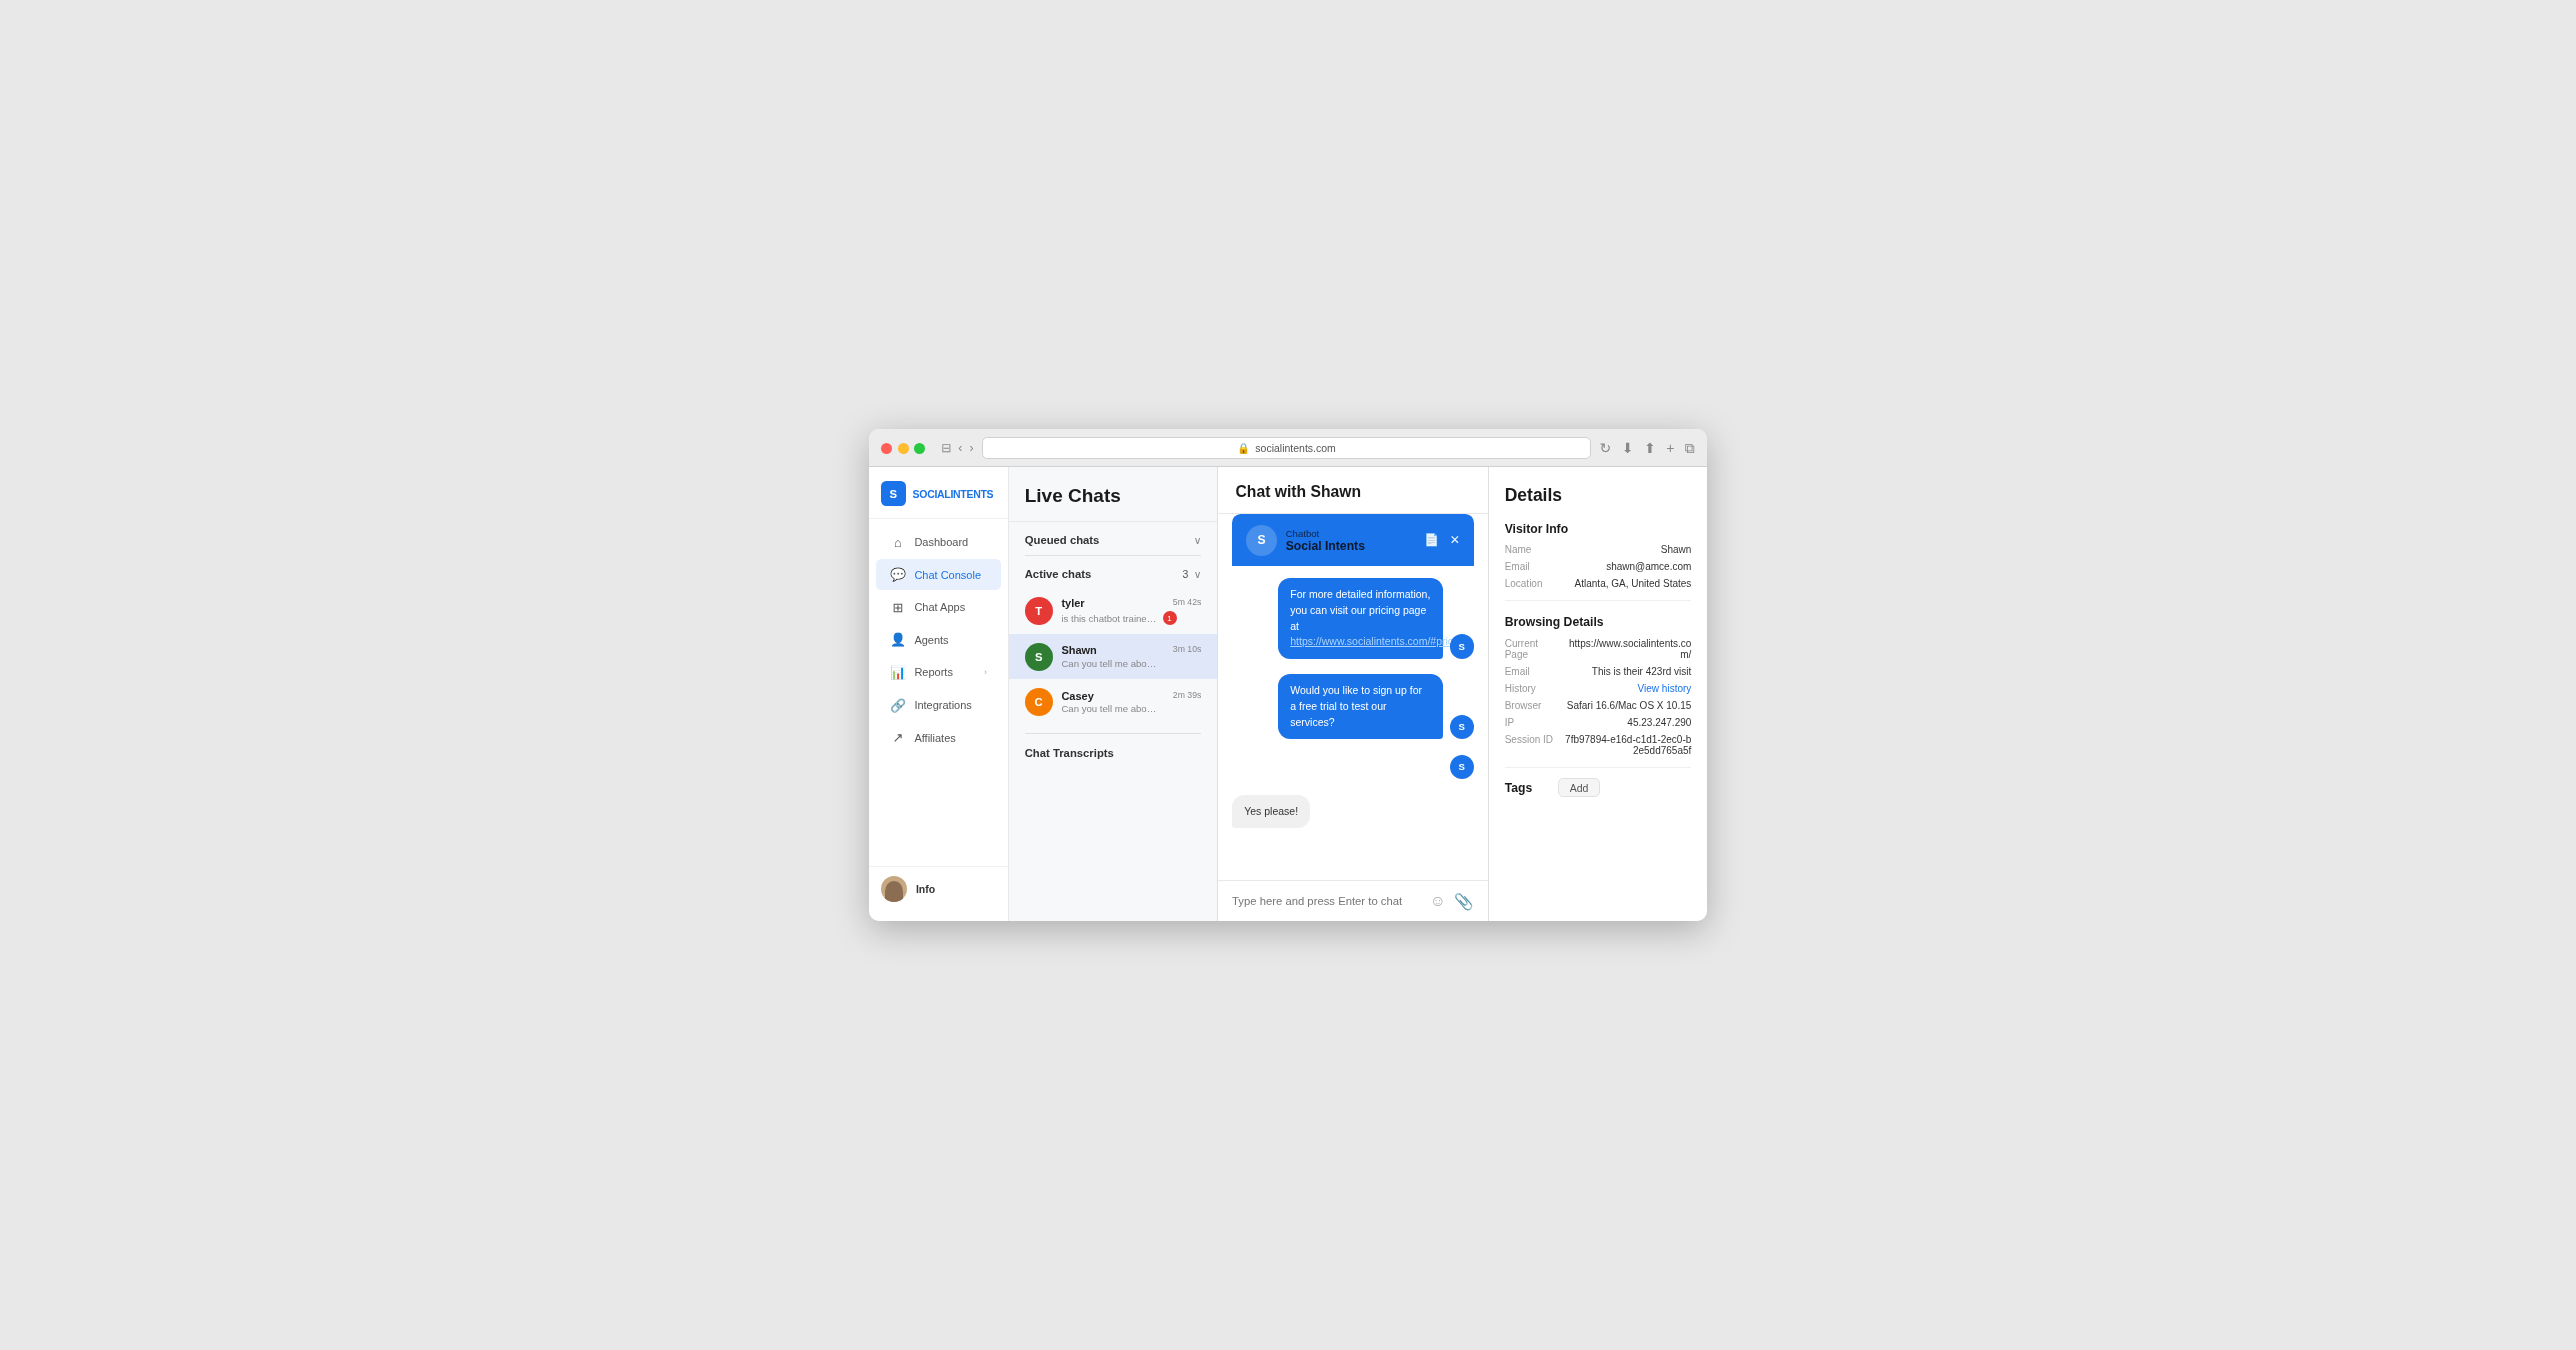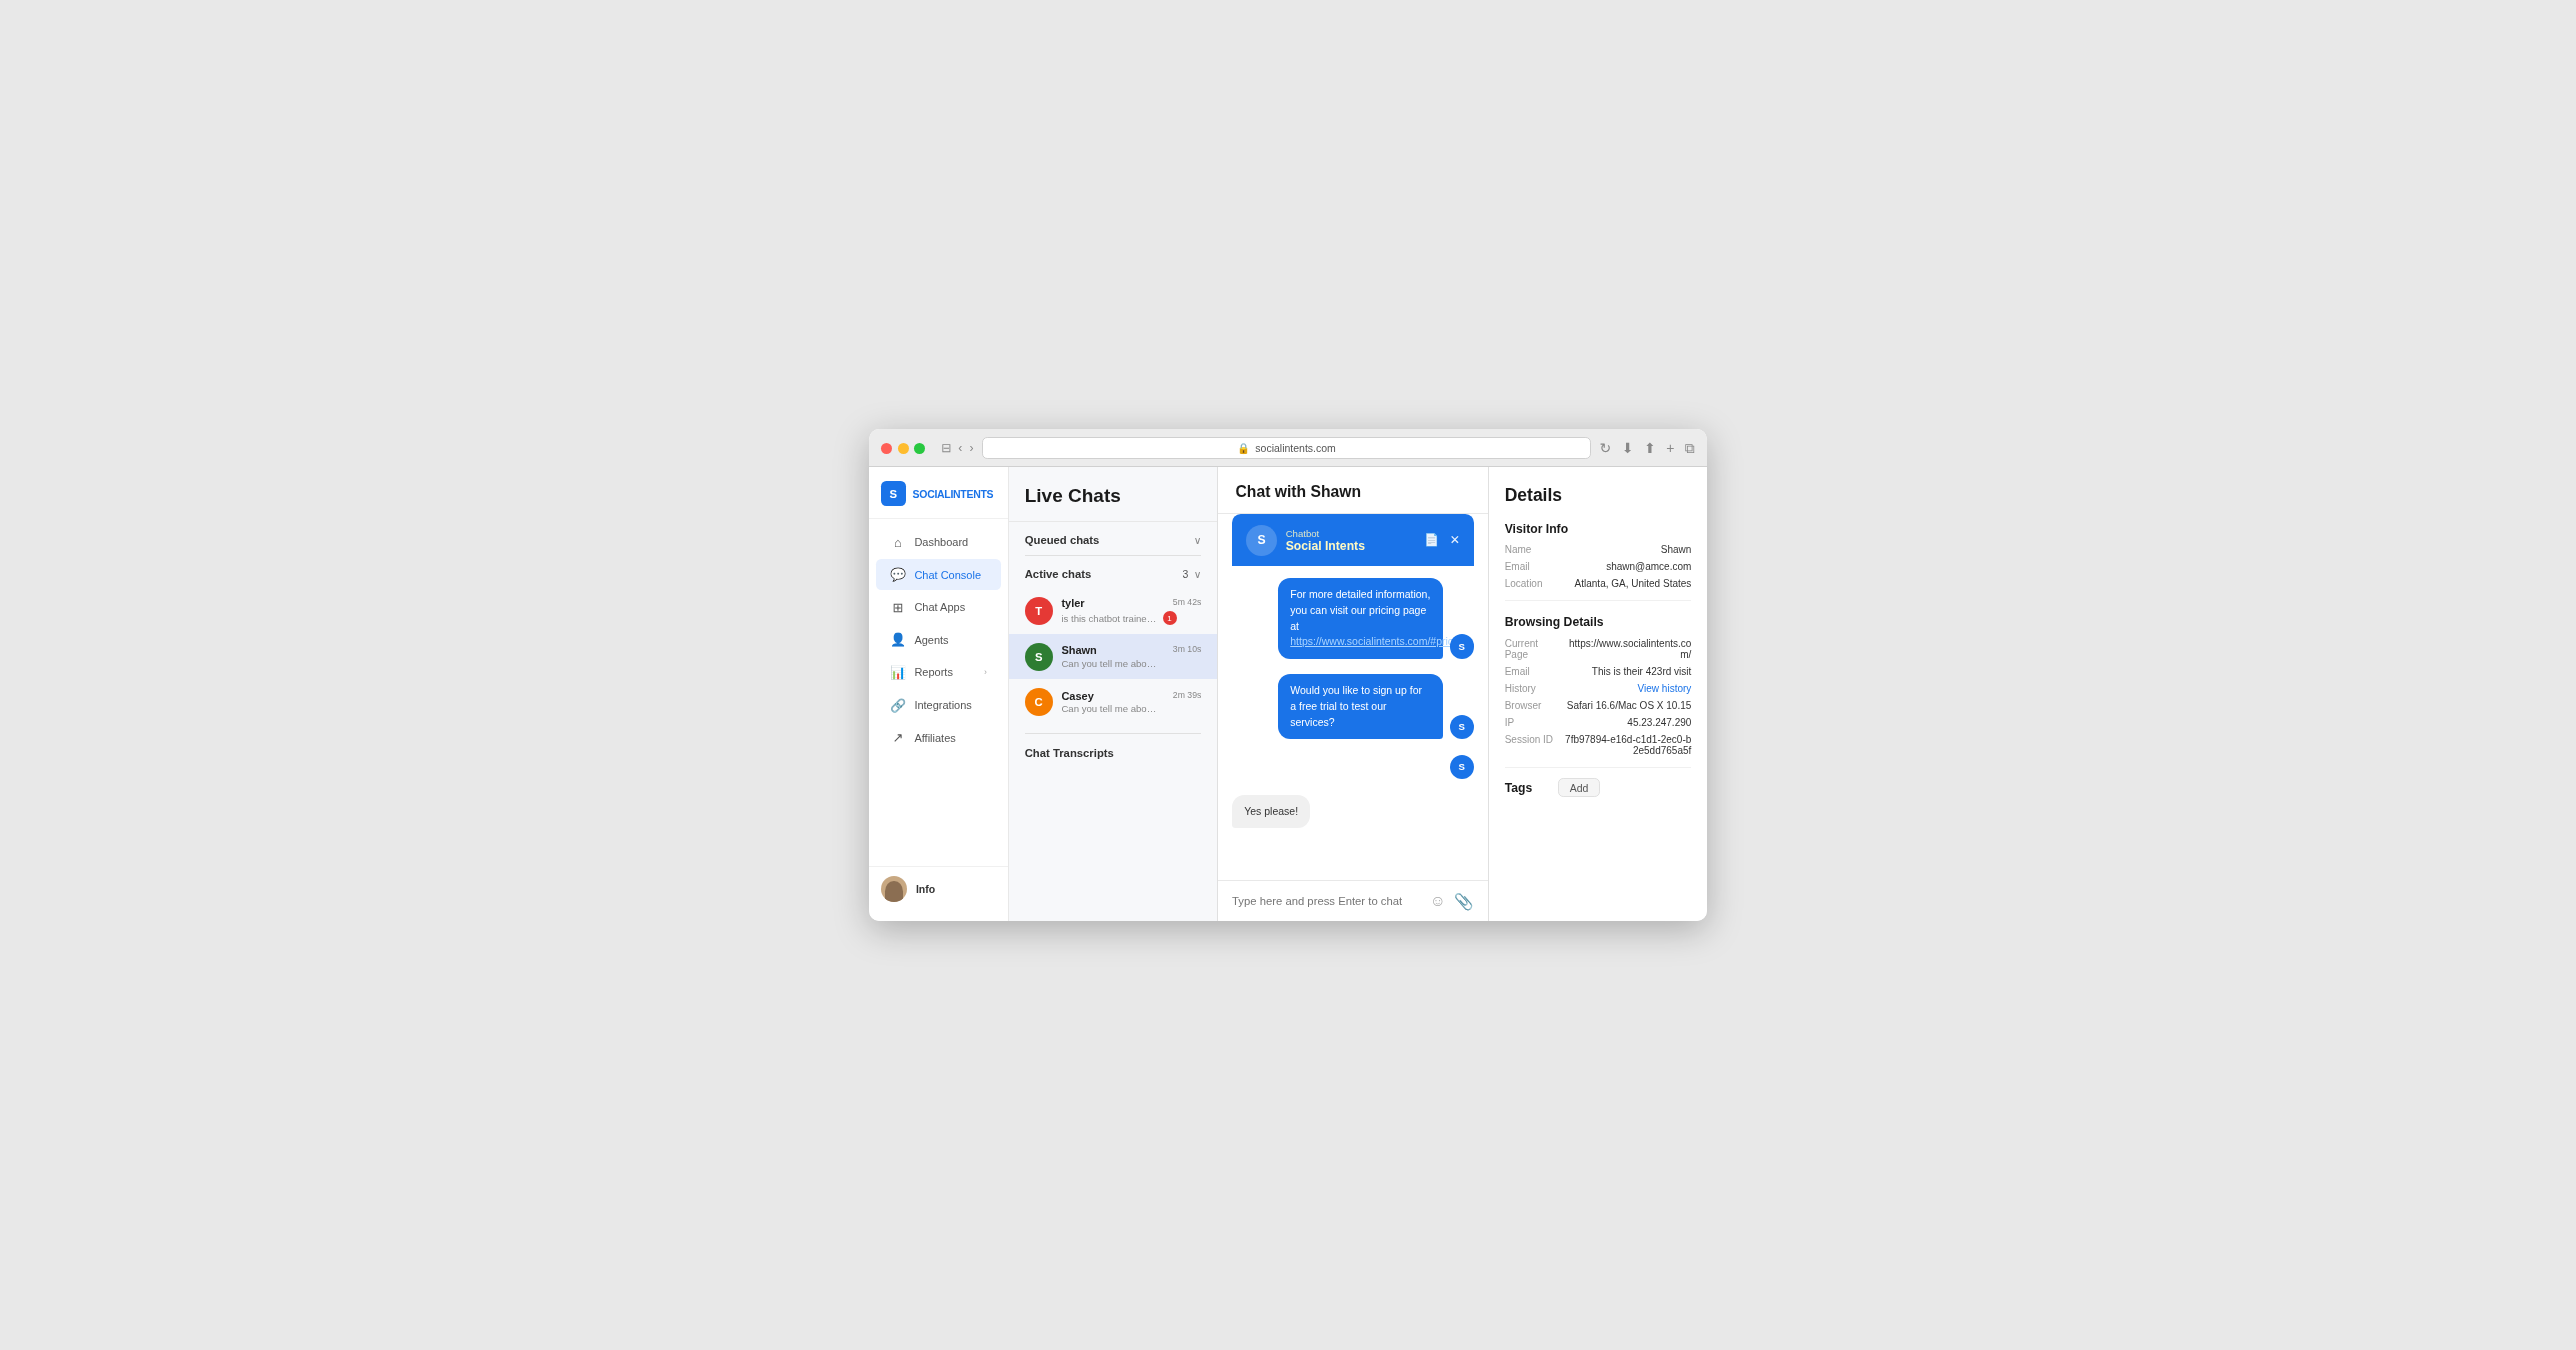--- a/index.html
+++ b/index.html
@@ -242,21 +242,21 @@
       align-items: center;
       gap: 8.7px;
     }
     .bot-logo {
       width: 31px; height: 31px;
       background: rgba(255,255,255,0.2);
       border-radius: 50%;
       display: flex; align-items: center; justify-content: center;
       font-weight: 700; font-size: 12.2px; color: #fff;
     }
-    .bot-header-info { color: #fef9c3; }
+    .bot-header-info { color: #0f172a; }
     .bot-name { font-size: 12.2px; font-weight: 700; }
     .bot-label { font-size: 9.6px; opacity: 0.85; }
     .bot-header-actions { display: flex; gap: 10.5px; color: rgba(255,255,255,0.9); font-size: 12.2px; cursor: pointer; }
 
     .message-row {
       display: flex;
       align-items: flex-end;
       gap: 7px;
       margin: 3.5px 0;
     }

